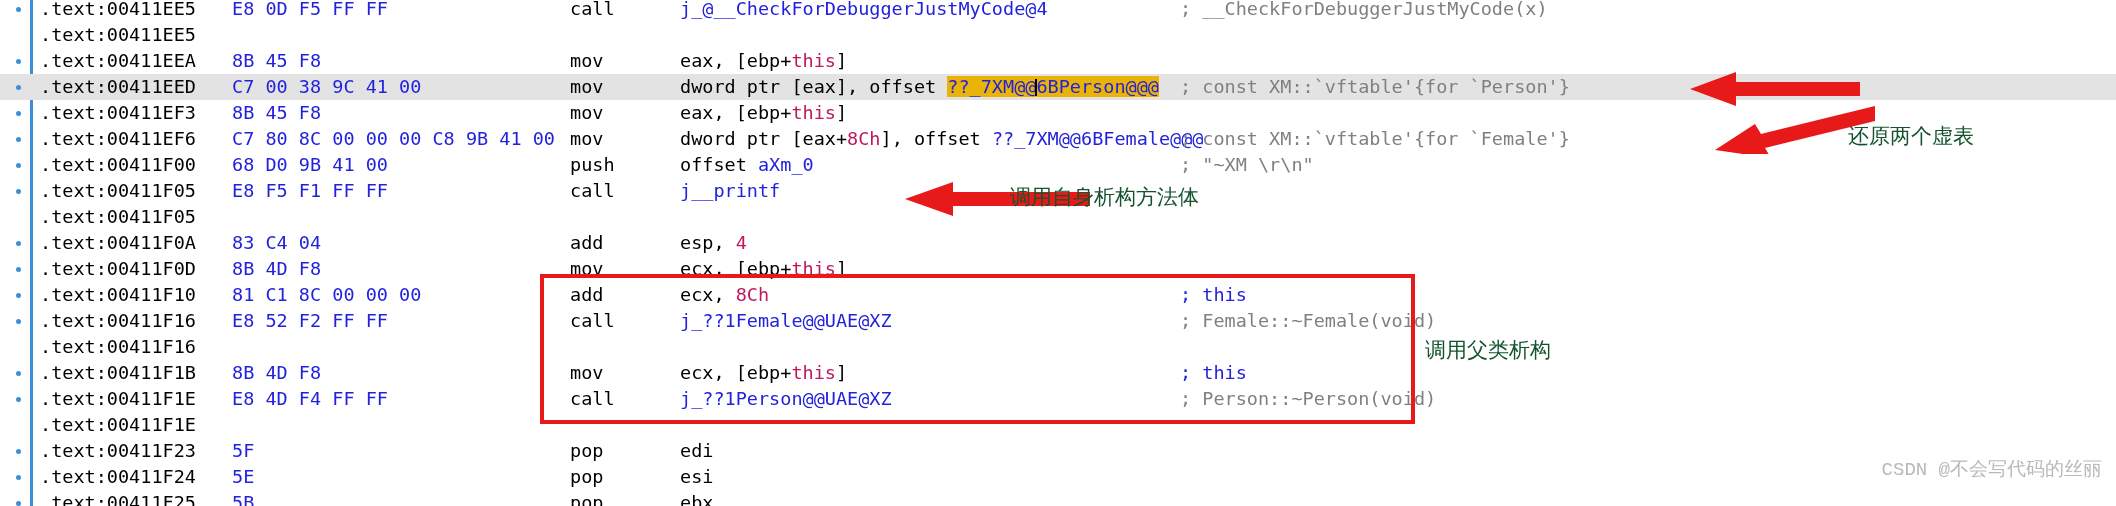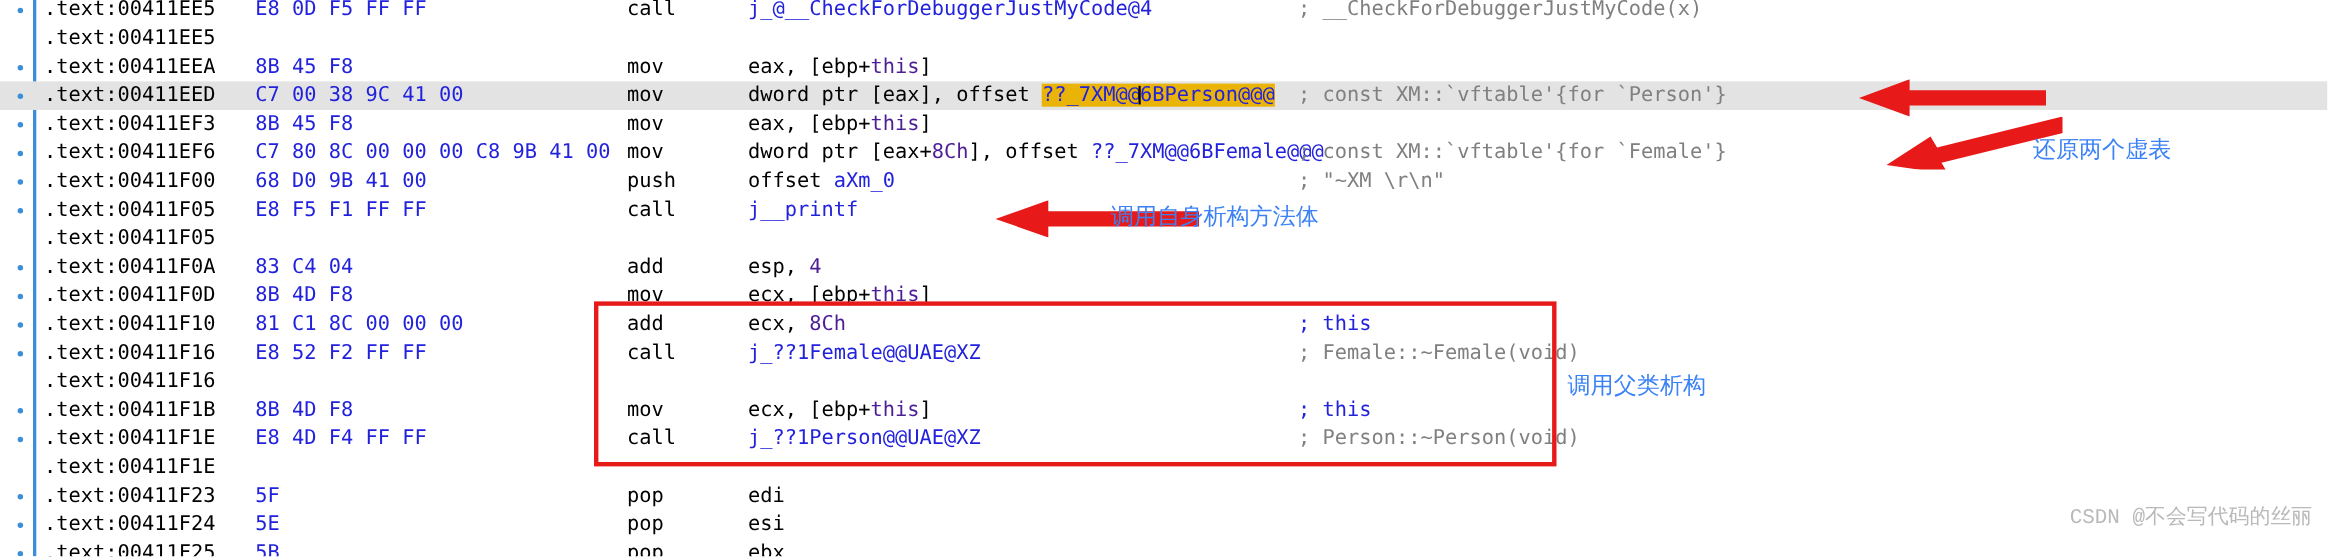--- a/index.html
+++ b/index.html
@@ -74,21 +74,21 @@
     position: absolute;
     top: 0;
   }
   .c-addr  { left: 40px;  color: #000000; }
   .c-bytes { left: 232px; color: #2222dd; }
   .c-mnem  { left: 570px; color: #000000; }
   .c-ops   { left: 680px; color: #000000; }
   .c-cmt   { left: 1180px; color: #808080; }
 
   .tok-blue   { color: #2222dd; }
-  .tok-green  { color: #4c1d95; }
+  .tok-green  { color: #be185d; }
   .tok-hl {
     background: #eab308;
     color: #2222dd;
   }
   .caret {
     display: inline-block;
     width: 0;
     border-left: 2px solid #000;
     height: 17px;
     vertical-align: -3px;
@@ -109,21 +109,21 @@
 
   
   .arrow {
     position: absolute;
     pointer-events: none;
   }
 
   
   .cn {
     position: absolute;
-    color: #3b82f6;
+    color: #14532d;
     font-family: "DejaVu Sans", "Liberation Sans", sans-serif;
     font-size: 21px;
     font-weight: 500;
     white-space: nowrap;
   }
 
   
   .watermark {
     position: absolute;
     right: 14px;

